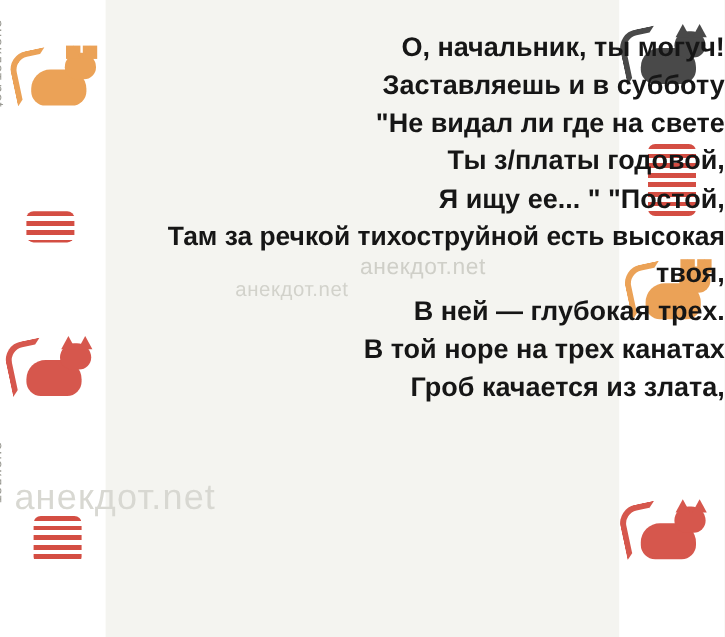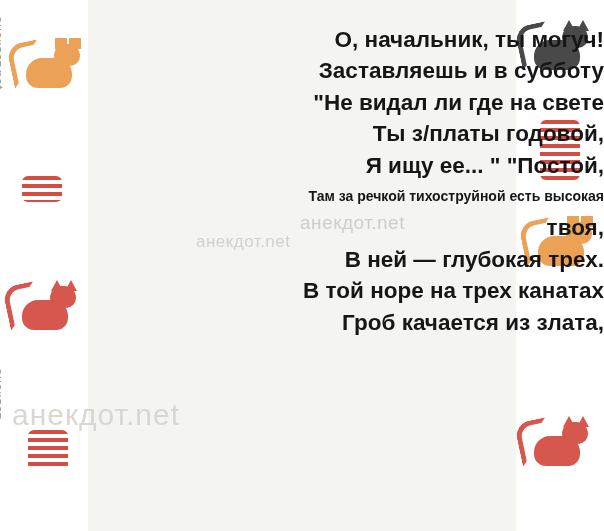--- a/index.html
+++ b/index.html
@@ -152,21 +152,21 @@
   }
   #poem .line {
     font-family: "Liberation Sans", sans-serif;
     font-weight: bold;
     font-size: 22.5px;
     line-height: 31.4px;
     color: #161616;
     white-space: nowrap;
   }
   #poem .line.wide {
-    font-size: 14px;
+    font-size: 22px;
   }
 </style>
 </head>
 <body>
 
 <div id="card">
 
   <div class="bg-strip left">
     <div class="cat orange" style="left:26px; top:58px;">
       <div class="tail"></div>

